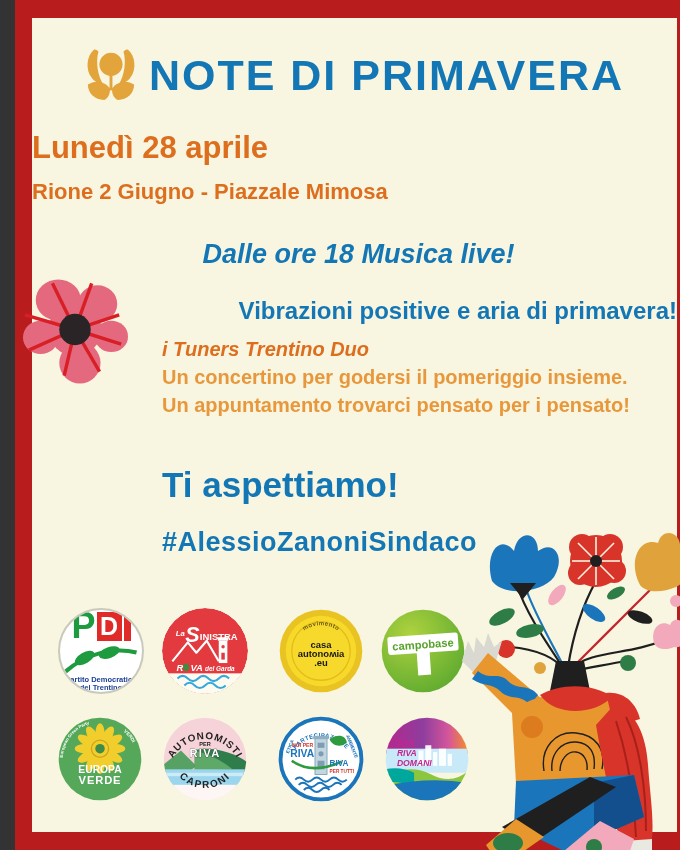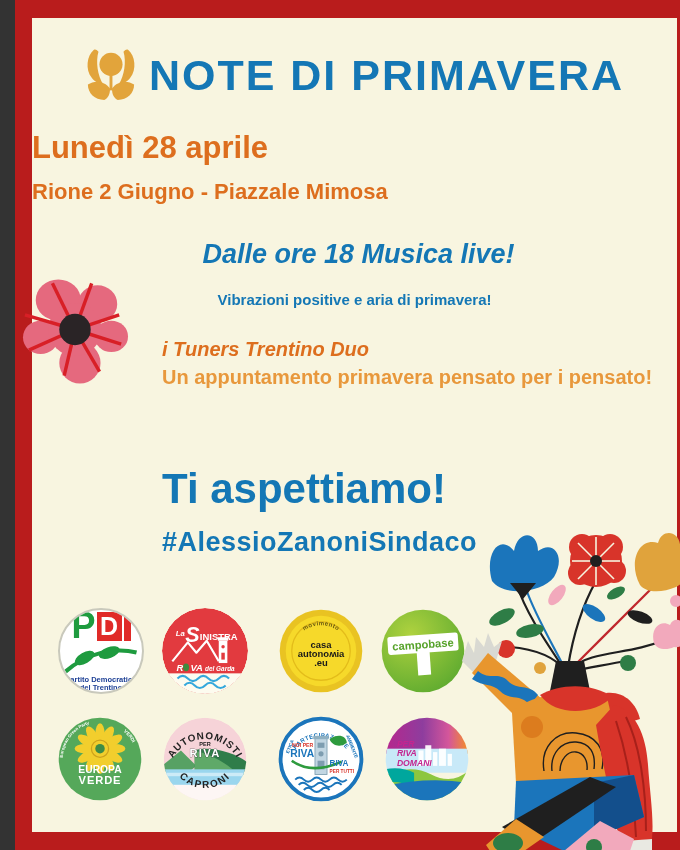--- a/index.html
+++ b/index.html
@@ -12,29 +12,29 @@
            justify-content:center; gap:12px; }
   .tulip{ width:52px; height:54px; display:inline-block; }
   .title{ font-size:43px; font-weight:800; color:#1477B5; letter-spacing:2px; white-space:nowrap; }
 
   .date{ position:absolute; left:0; right:0; top:112px; text-align:left; color:#DD6E1E;
          font-size:31px; font-weight:800; }
   .location{ position:absolute; left:0; right:0; top:161px; text-align:left; color:#DD6E1E;
          font-size:22px; font-weight:800; }
   .headline{ position:absolute; left:0; right:0; top:221px; text-align:center; color:#1477B5;
          font-size:27px; font-weight:800; font-style:italic;padding-left:8px; }
-  .subheadline{ position:absolute; left:0; right:0; top:273px; text-align:center; color:#1477B5;
-         font-size:15px; font-weight:700; }
+  .subheadline{ position:absolute; left:0; right:0; top:279px; text-align:right; color:#1477B5;
+         font-size:24px; font-weight:700; }
 
   .message{ position:absolute; left:130px; top:317px; color:#E8983C; font-size:20px;
          font-weight:600; line-height:28px; }
   .message .b{ font-weight:800; }
   .message .tuners{ color:#DD6E1E; font-weight:800; font-style:italic; }
 
-  .closing{ position:absolute; left:130px; top:447px; color:#1477B5; font-size:42px; font-weight:800; }
+  .closing{ position:absolute; left:130px; top:447px; color:#1477B5; font-size:35px; font-weight:800; }
   .hashtag{ position:absolute; left:130px; top:509px; color:#1477B5; font-size:27px; font-weight:600;
          letter-spacing:0.5px; }
 
   .logo{ position:absolute; width:86px; height:86px; border-radius:50%; overflow:hidden; }
   .logo svg{ display:block; width:100%; height:100%; }
   svg text{ font-family:"Liberation Sans", sans-serif; }
 
   
   .logo-pd{ background:#fff; border:2px solid #C9C9BC; display:flex; flex-direction:column;
             align-items:center; justify-content:center; }
@@ -71,21 +71,22 @@
       <span class="title">NOTE DI PRIMAVERA</span>
     </div>
 
     <div class="date">Lunedì 28 aprile</div>
     <div class="location">Rione 2 Giugno - Piazzale Mimosa</div>
     <div class="headline">Dalle ore 18 Musica live!</div>
     <div class="subheadline">Vibrazioni positive e aria di primavera!</div>
 
     <div class="message">
       <p class="tuners">i Tuners Trentino Duo</p>
-      <p><span>Un appuntamento primavera pensato </span><span class="b">per i pensato!</span></p>
+      <p>Un concertino per godersi il pomeriggio insieme.</p>
+      <p><span>Un appuntamento trovarci pensato </span><span class="b">per i pensato!</span></p>
     </div>
 
     <div class="closing">Ti aspettiamo!</div>
     <div class="hashtag">#AlessioZanoniSindaco</div>
 
     <div class="logo logo-pd" style="left:26px; top:590px;">
       <div class="pd-row">
         <span class="pd-p">P</span>
         <span class="pd-box">
             <span class="pd-d">D</span>

